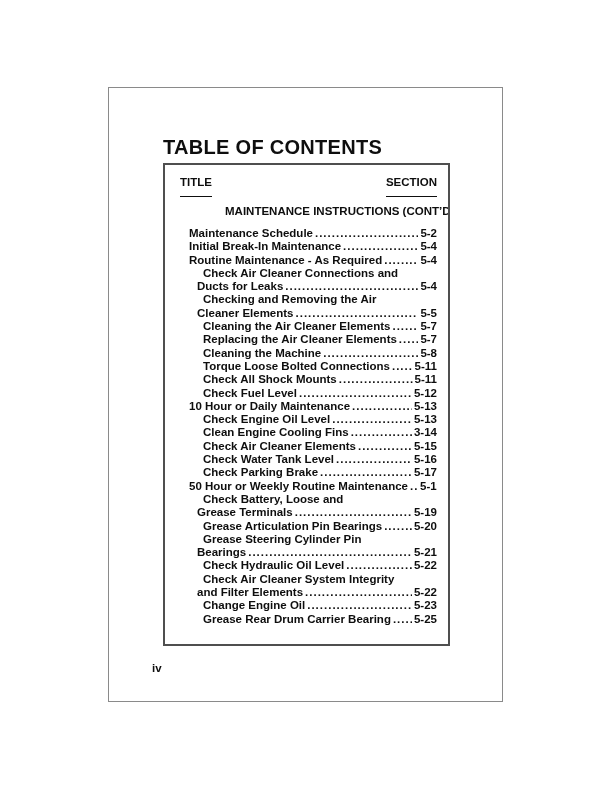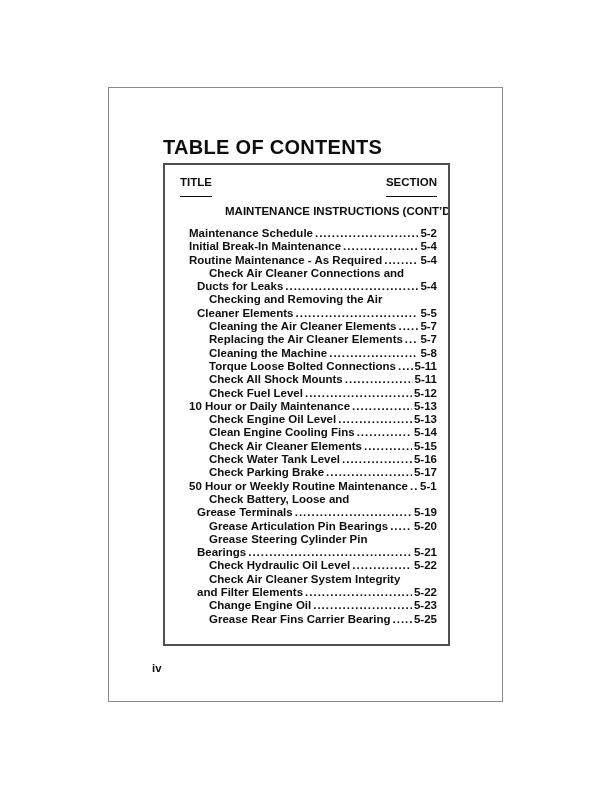--- a/index.html
+++ b/index.html
@@ -75,21 +75,21 @@
   .toc-row {
     display: flex;
     align-items: baseline;
     font-size: 11.5px;
     font-weight: 700;
     line-height: 13.3px;
     height: 13.3px;
     overflow: hidden;
   }
   .toc-row.indent-1 { margin-left: 9px; }
-  .toc-row.indent-2 { margin-left: 29px; text-align: center; }
+  .toc-row.indent-2 { margin-left: 23px; text-align: center; }
   .toc-row.indent-3 { margin-left: 17px; }
   .toc-label {
     white-space: nowrap;
     flex: 0 0 auto;
   }
   .toc-dots {
     flex: 1 1 auto;
     overflow: hidden;
     white-space: nowrap;
     letter-spacing: 1px;
@@ -193,21 +193,21 @@
         <span class="toc-section-num">5-13</span>
       </div>
       <div class="toc-row indent-2">
         <span class="toc-label">Check Engine Oil Level</span>
         <span class="toc-dots">........................................................................................................................</span>
         <span class="toc-section-num">5-13</span>
       </div>
       <div class="toc-row indent-2">
         <span class="toc-label">Clean Engine Cooling Fins</span>
         <span class="toc-dots">........................................................................................................................</span>
-        <span class="toc-section-num">5-14</span>
+        <span class="toc-section-num">3-14</span>
       </div>
       <div class="toc-row indent-2">
         <span class="toc-label">Check Air Cleaner Elements</span>
         <span class="toc-dots">........................................................................................................................</span>
         <span class="toc-section-num">5-15</span>
       </div>
       <div class="toc-row indent-2">
         <span class="toc-label">Check Water Tank Level</span>
         <span class="toc-dots">........................................................................................................................</span>
         <span class="toc-section-num">5-16</span>
@@ -255,20 +255,20 @@
         <span class="toc-label">and Filter Elements</span>
         <span class="toc-dots">........................................................................................................................</span>
         <span class="toc-section-num">5-22</span>
       </div>
       <div class="toc-row indent-2">
         <span class="toc-label">Change Engine Oil</span>
         <span class="toc-dots">........................................................................................................................</span>
         <span class="toc-section-num">5-23</span>
       </div>
       <div class="toc-row indent-2">
-        <span class="toc-label">Grease Rear Fins Carrier Bearing</span>
+        <span class="toc-label">Grease Rear Drum Carrier Bearing</span>
         <span class="toc-dots">........................................................................................................................</span>
         <span class="toc-section-num">5-25</span>
       </div>
     </div>
 </div>
 
 <div class="page-number">iv</div>
 
 </body></html>

